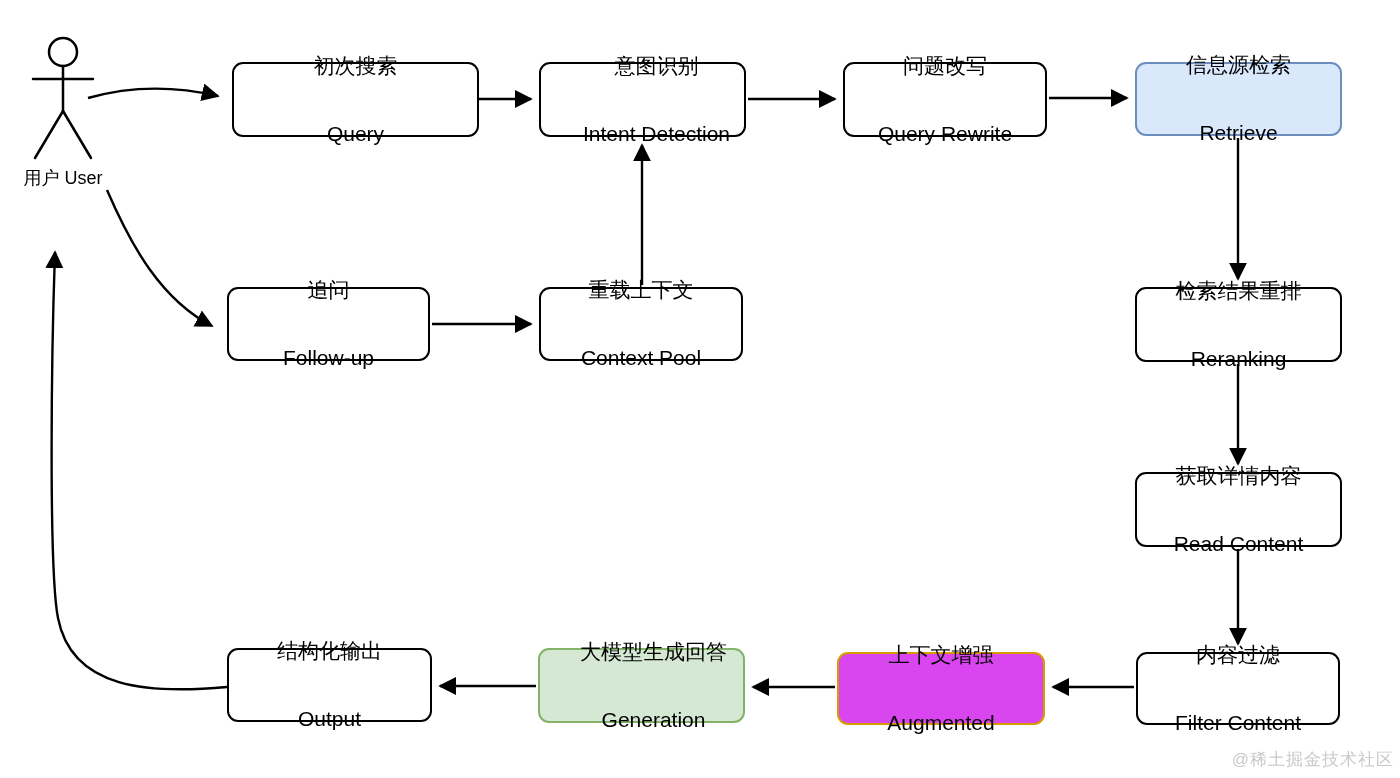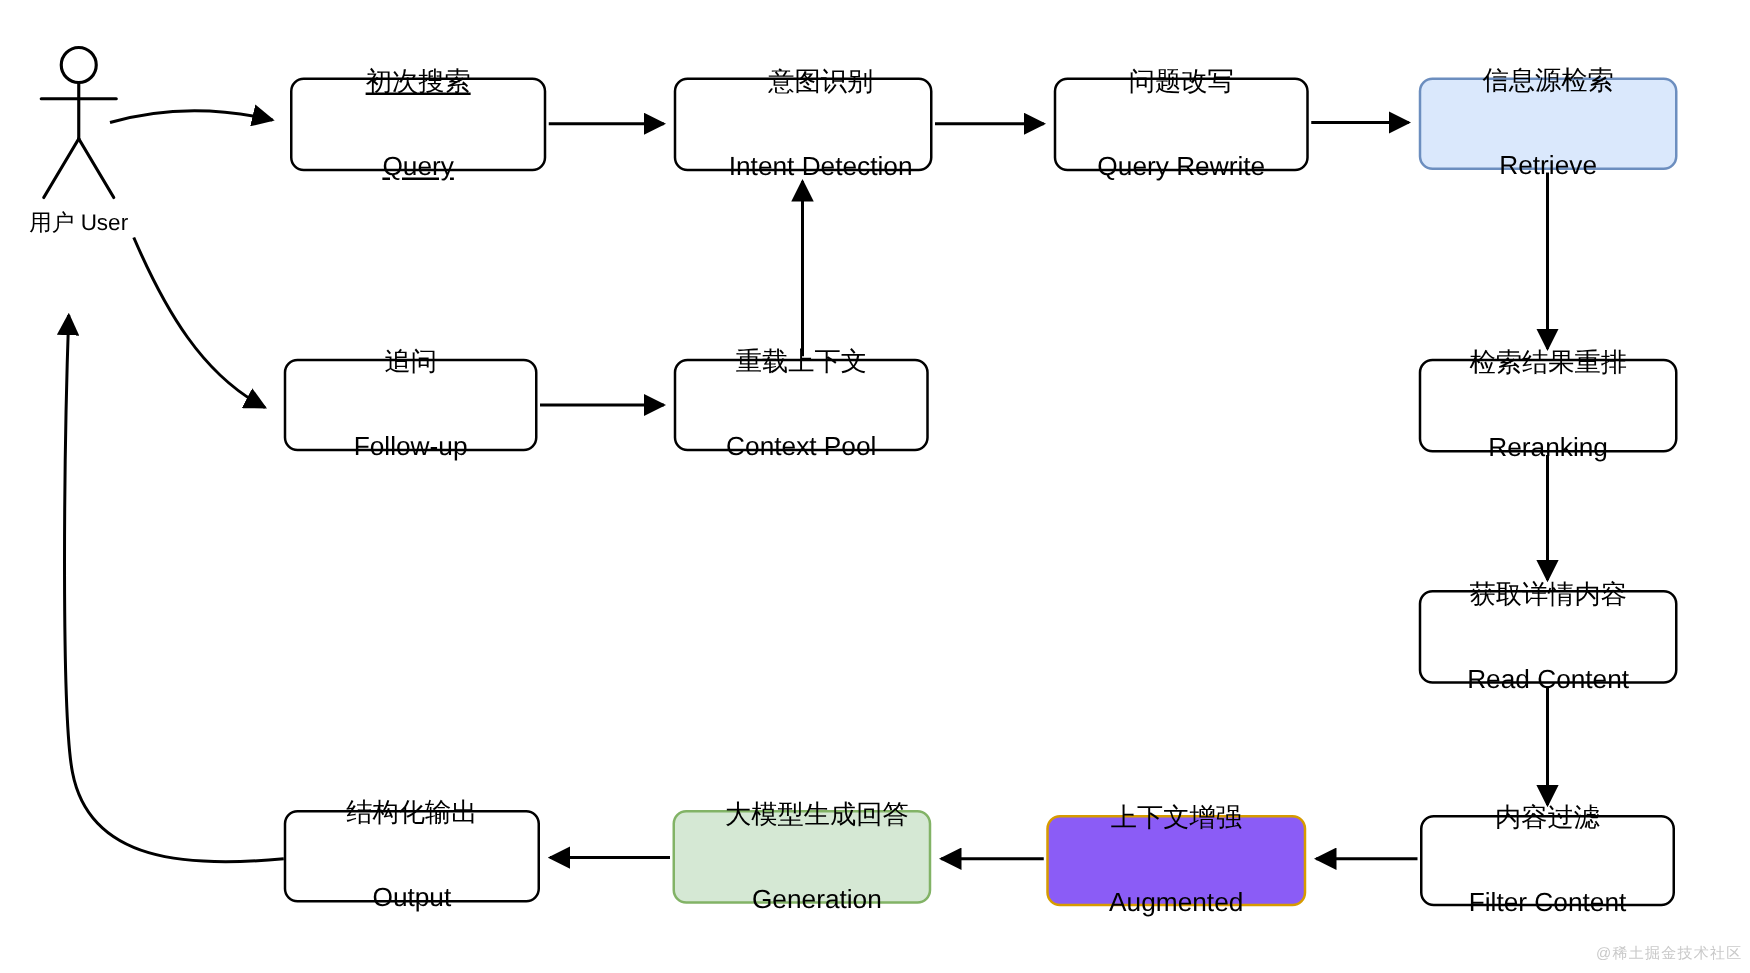--- a/index.html
+++ b/index.html
@@ -25,38 +25,38 @@
     background: #ffffff;
     display: flex;
     flex-direction: column;
     align-items: center;
     justify-content: center;
     text-align: center;
     font-size: 21px;
     line-height: 1.33;
   }
   .node.blue   { background: #dae8fc; border-color: #6c8ebf; }
-  .node.orange { background: #8b5cf6; border-color: #d79b00; }
+  .node.orange { background: #d946ef; border-color: #d79b00; }
   .node.green  { background: #d5e8d4; border-color: #82b366; }
   .node .zh { display: block; }
   .node .en { display: block; margin-top: 40px; }
   .user-label {
     position: absolute;
     left: 13px;
     top: 166px;
     width: 100px;
     text-align: center;
     font-size: 18px;
     line-height: 1.38;
   }
   .watermark {
     position: absolute;
     right: 6px;
     bottom: 7px;
-    font-size: 12px;
+    font-size: 17px;
     letter-spacing: 1px;
     color: #c9c9c9;
   }
 </style>
 </head>
 <body>
 
 <div class="canvas">
 
   <svg class="svg-layer" viewBox="0 0 1400 778" xmlns="http://www.w3.org/2000/svg">
@@ -90,21 +90,21 @@
       <path d="M 432 324 H 531" marker-end="url(#ah)"></path>
       <path d="M 642 285 V 145" marker-end="url(#ah)"></path>
     </g>
   </svg>
 
   <div class="user-label">
     <span class="zh">用户</span>
     <span class="en">User</span>
   </div>
 
-  <div class="node" style="left:232px; top:62px; width:205px; height:75px;text-decoration:underline;">
+  <div class="node" style="left:232px; top:62px; width:247px; height:75px;">
     <span class="zh">初次搜索</span>
     <span class="en">Query</span>
   </div>
 
   <div class="node" style="left:539px; top:62px; width:207px; height:75px;padding-left:28px;">
     <span class="zh">意图识别</span>
     <span class="en">Intent Detection</span>
   </div>
 
   <div class="node" style="left:843px; top:62px; width:204px; height:75px;">

